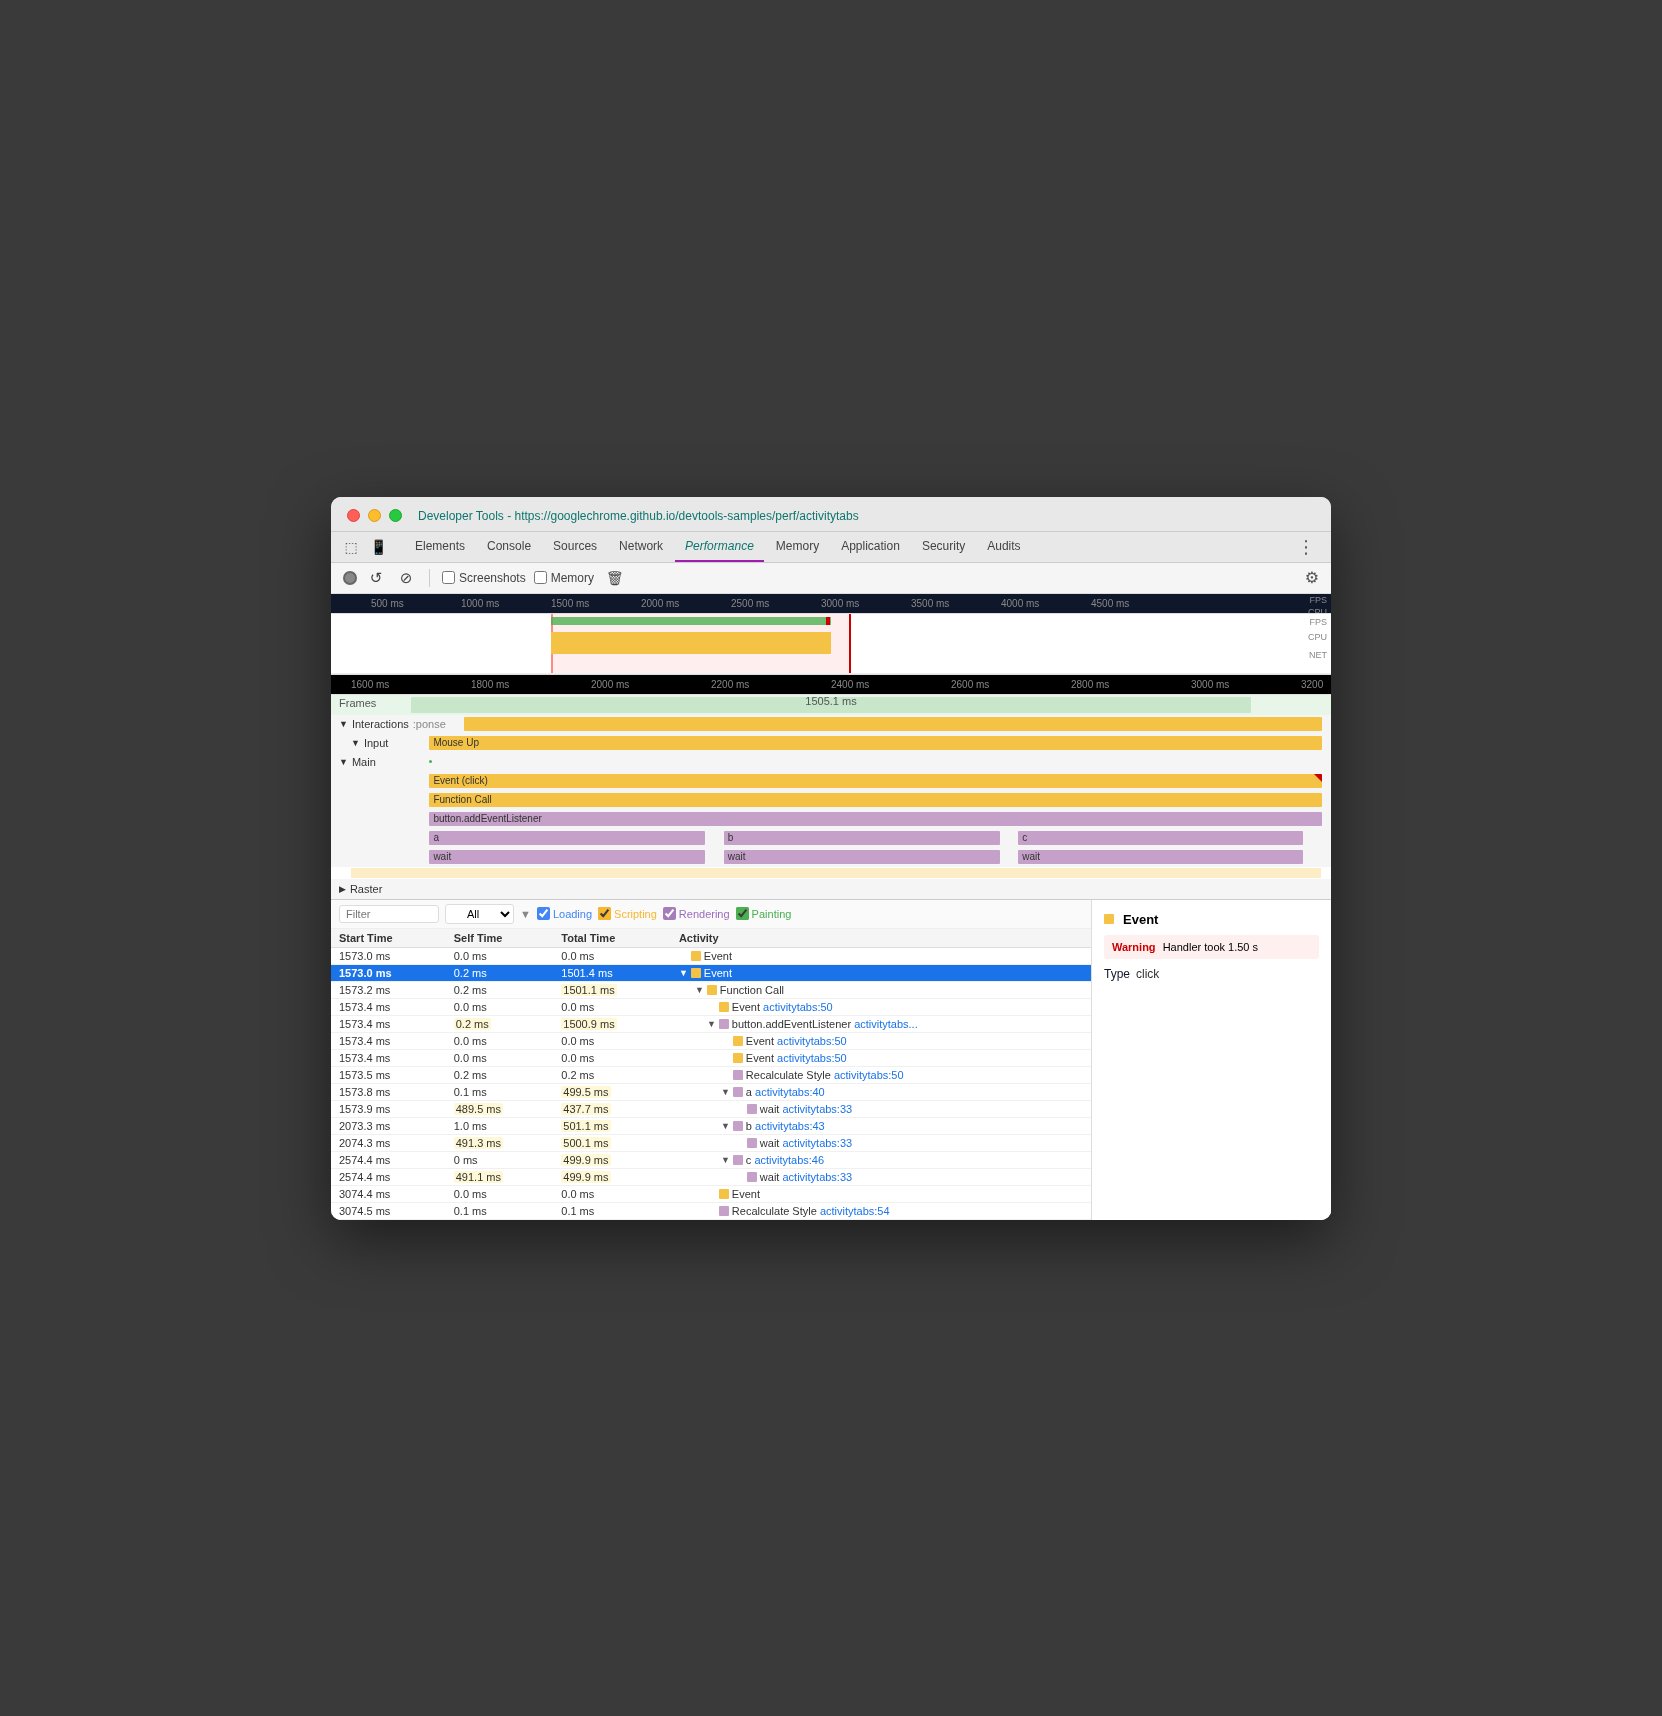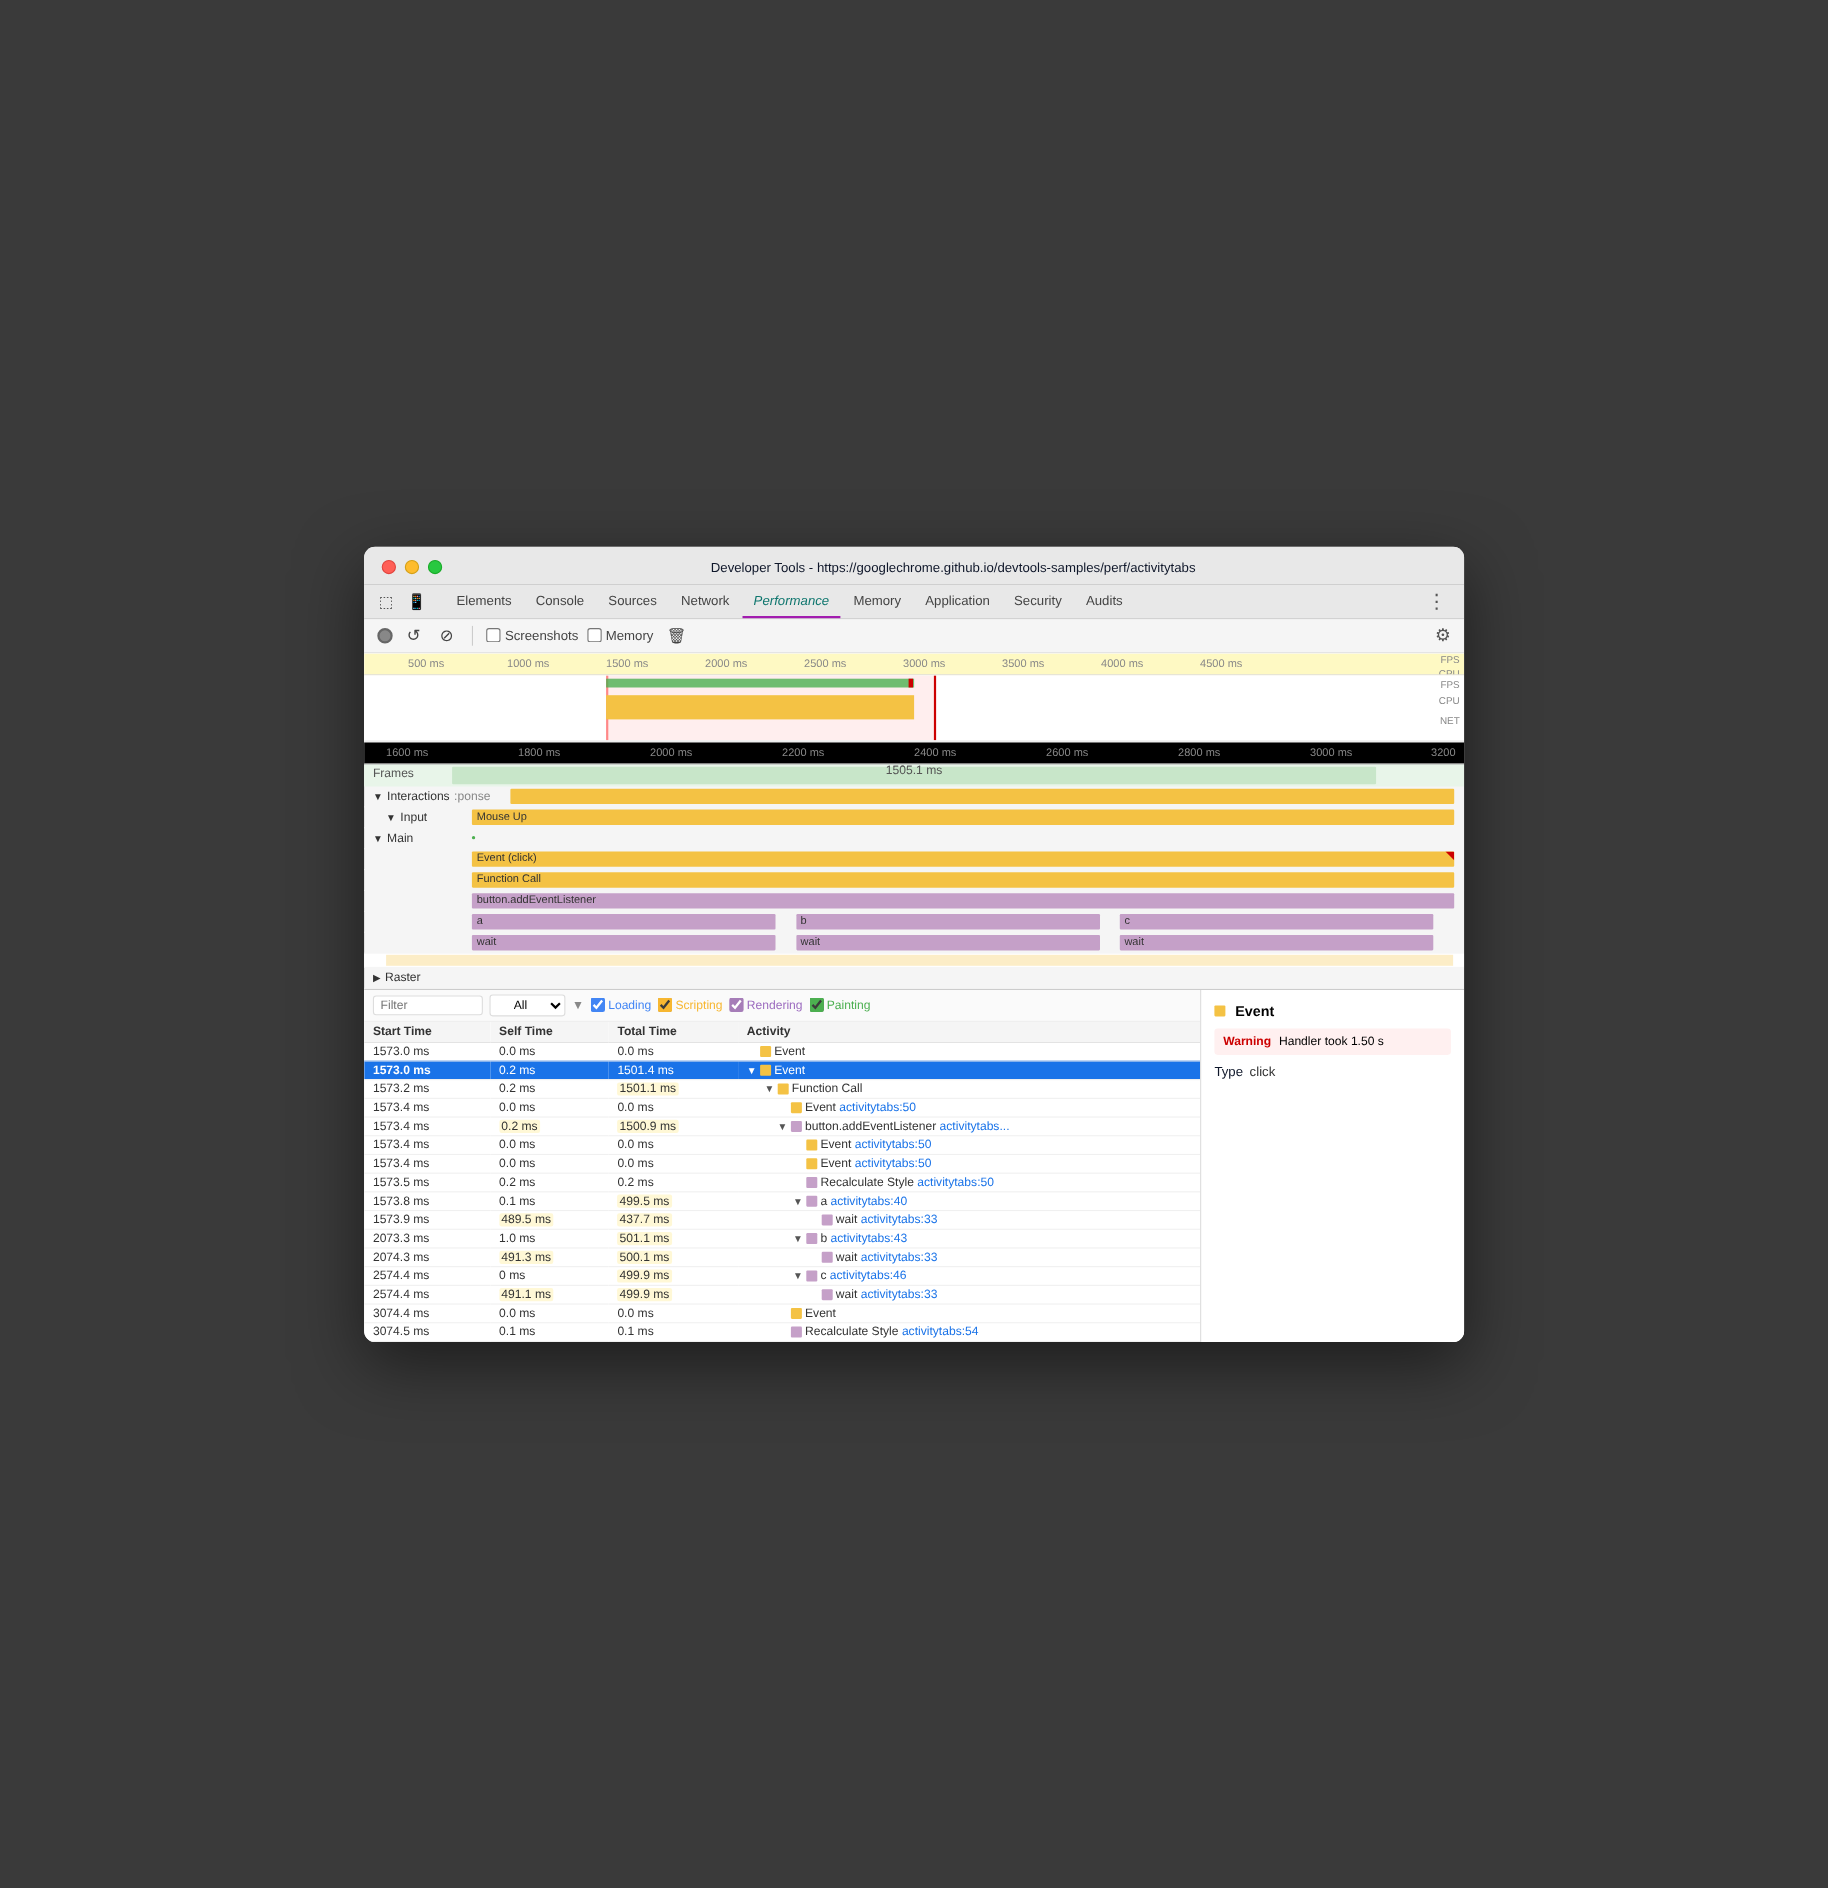--- a/index.html
+++ b/index.html
@@ -34,23 +34,23 @@
     }
     .traffic-light {
       width: 13px; height: 13px;
       border-radius: 50%;
     }
     .tl-red { background: #ff5f57; border: 1px solid #e0443e; }
     .tl-yellow { background: #febc2e; border: 1px solid #d4a017; }
     .tl-green { background: #28c840; border: 1px solid #1aab29; }
     .title-text {
       flex: 1;
-      text-align: center;
+      text-align: left;
       font-size: 12px;
-      color: #0f172a;
+      color: #0f766e;
       font-weight: 500;
     }
     
     .tab-bar {
       background: #e8e8e8;
       display: flex;
       align-items: center;
       padding: 0 8px;
       border-bottom: 1px solid #ccc;
       gap: 2px;
@@ -129,21 +129,21 @@
       border-bottom: 1px solid #ddd;
       overflow: hidden;
     }
     .timeline-ruler {
       display: flex;
       align-items: center;
       border-bottom: 1px solid #ddd;
       padding: 2px 0;
       font-size: 10px;
       color: #888;
-      background: #fef9c3;
+      background: #0f172a;
       position: relative;
       height: 20px;
       overflow: hidden;
     }
     .ruler-tick {
       position: absolute;
       font-size: 10px;
       color: #888;
     }
     .fps-cpu-net {

